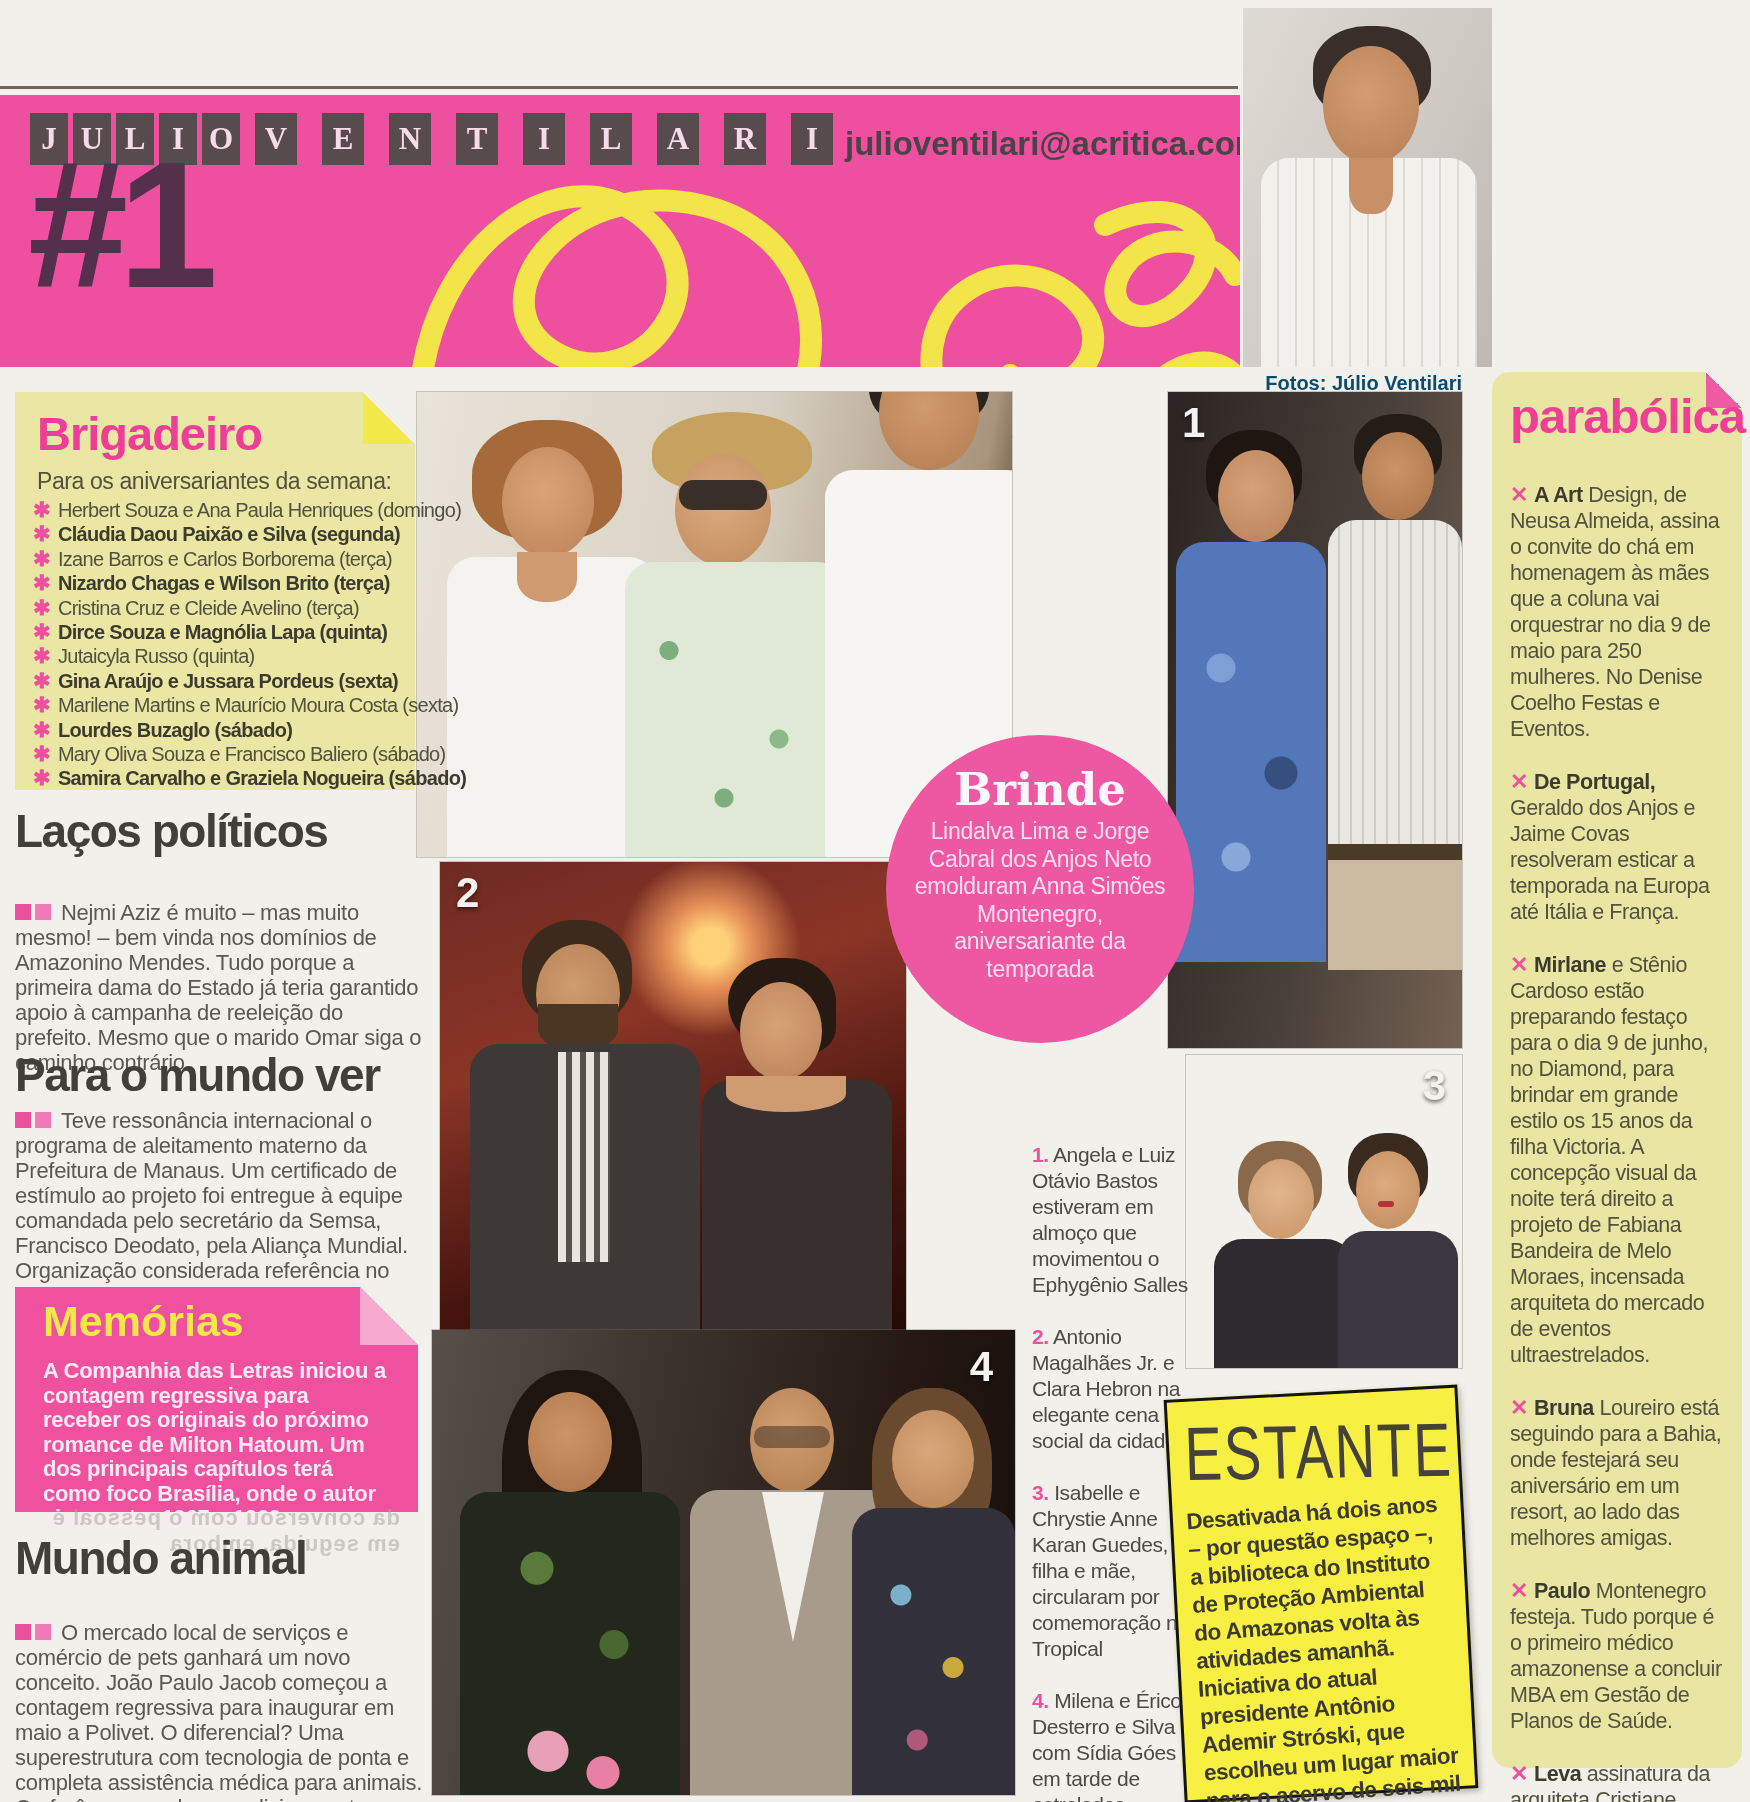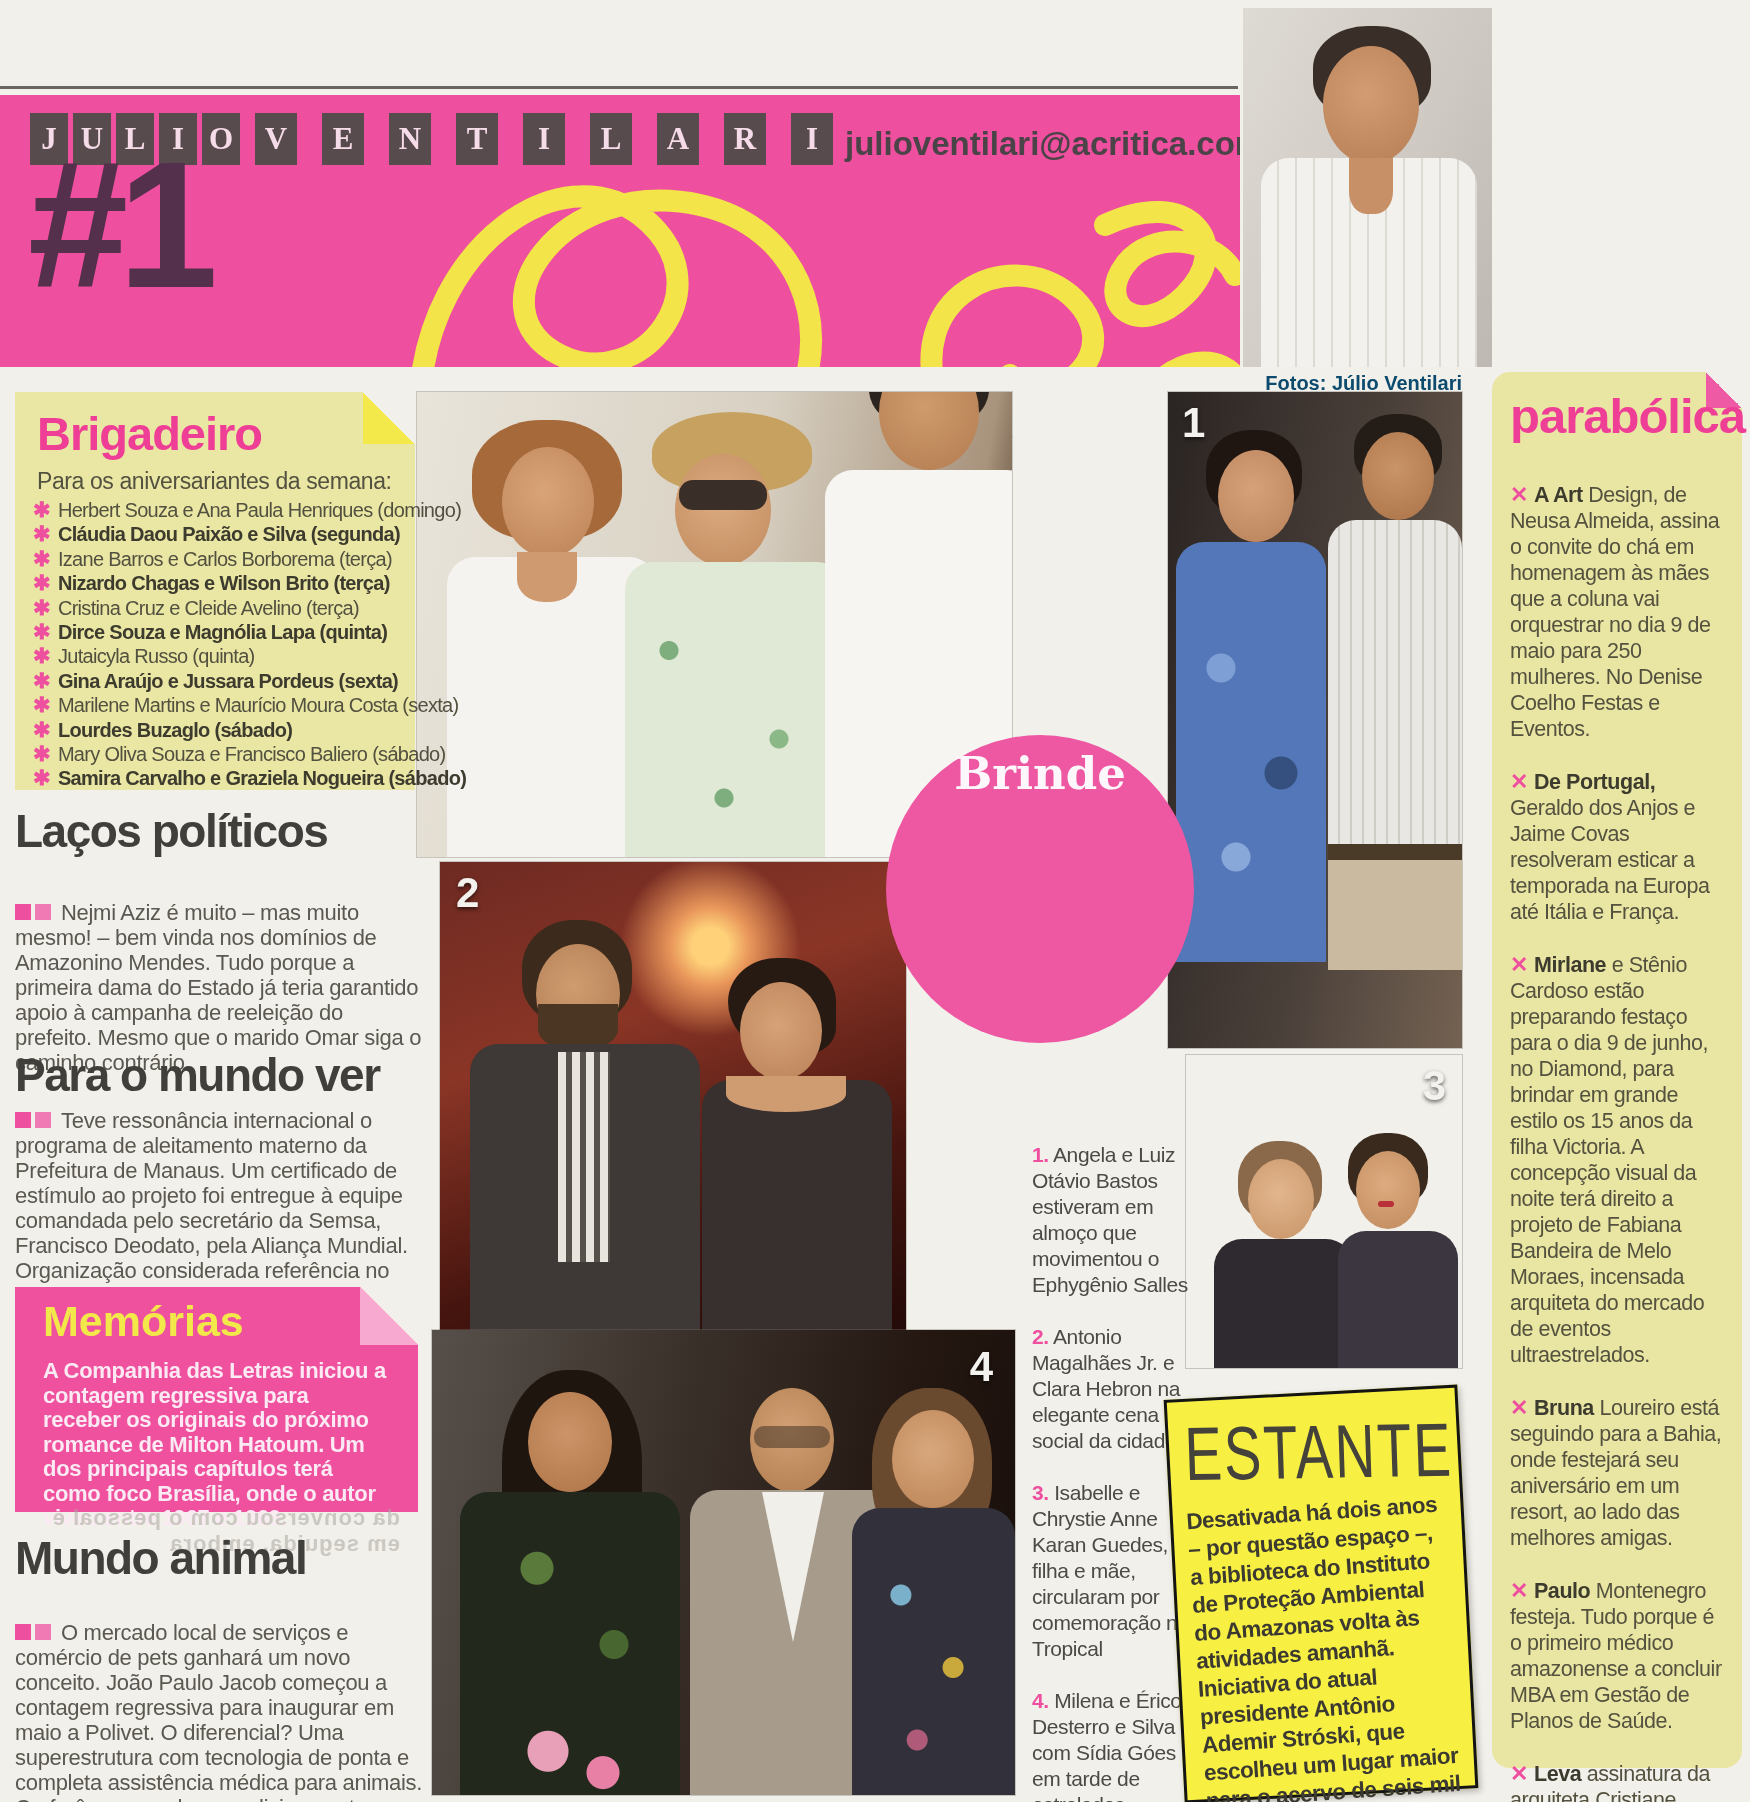--- a/index.html
+++ b/index.html
@@ -47,21 +47,21 @@
   .sq2{display:inline-block;width:16px;height:16px;background:#f07ab4;margin-right:10px;}
   .membox{position:absolute;left:15px;top:1287px;width:403px;height:225px;background:#ef519e;}
   .mem-title{position:absolute;left:28px;top:10px;font-size:43px;font-weight:bold;color:#f2e84a;}
   .mem-body{position:absolute;left:28px;top:72px;width:345px;font-size:22px;line-height:24.5px;
             font-weight:bold;color:#fbeaf3;letter-spacing:-.3px;}
   .ghost1{position:absolute;left:40px;top:1505px;width:360px;font-size:22px;color:#aba89f;opacity:.55;
           transform:scaleX(-1);font-weight:bold;letter-spacing:1px;}
   
   .brinde{position:absolute;left:886px;top:735px;width:308px;height:308px;border-radius:50%;
           background:#ee58a3;z-index:6;text-align:center;}
-  .brinde-title{margin-top:12px;font-family:"DejaVu Serif",serif;font-size:45px;font-weight:bold;color:#fdf6fa;}
+  .brinde-title{margin-top:28px;font-family:"DejaVu Serif",serif;font-size:45px;font-weight:bold;color:#fdf6fa;}
   .brinde-body{margin:2px auto 0;width:252px;font-size:23px;line-height:27.5px;color:#fbdfee;letter-spacing:-.3px;}
   
   .caps{position:absolute;left:1032px;top:1142px;width:158px;}
   .cap{font-size:21px;line-height:26px;color:#4c4a45;margin-bottom:26px;letter-spacing:-.4px;}
   .cap b.num{color:#ee4f9e;}
   
   .estante{position:absolute;left:1174px;top:1392px;width:288px;height:398px;background:#f7f043;
            border:3px solid #141414;transform:rotate(-3deg);box-shadow:2px 3px 6px rgba(0,0,0,.25);}
   .est-title{position:absolute;left:16px;top:8px;font-size:56px;color:#44423a;letter-spacing:2px;
              transform:scaleY(1.35) rotate(1.5deg);transform-origin:left top;font-weight:400;}
@@ -193,20 +193,21 @@
     <div class="torso" style="left:258px;top:160px;width:210px;height:308px;background:#a79c8c;"></div>
     <div class="blob" style="left:330px;top:162px;width:62px;height:150px;background:#f1efe9;clip-path:polygon(0 0,100% 0,50% 100%);"></div>
     <div class="hair" style="left:440px;top:58px;width:120px;height:160px;background:#6a4a2e;"></div>
     <div class="face" style="left:460px;top:80px;width:82px;height:98px;background:radial-gradient(circle at 46% 42%,#d8a87c,#ba8356);"></div>
     <div class="torso" style="left:420px;top:178px;width:163px;height:290px;
          background:radial-gradient(circle at 30% 30%,#7ab0c9 0 10px,transparent 11px),radial-gradient(circle at 62% 55%,#c9a83c 0 10px,transparent 11px),radial-gradient(circle at 40% 80%,#b05a7a 0 10px,transparent 11px),#32303a;"></div>
   </div>
 
   <div class="brinde">
     <div class="brinde-title">Brinde</div>
+    <div class="brinde-body">Lindalva Lima e Jorge Cabral dos Anjos Neto emolduram Anna Simões Montenegro, aniversariante da temporada</div>
   </div>
 
   <div class="note" style="left:15px;top:392px;width:400px;height:398px;">
     <div class="fold" style="width:52px;height:52px;background:linear-gradient(225deg,#f2f0ea 0 50%,#f4e94b 50%);"></div>
     <div class="brig-title">Brigadeiro</div>
     <div class="brig-intro">Para os aniversariantes da semana:</div>
     <div class="blist">
       <div class="bitem"><span class="ast">✱</span><span>Herbert Souza e Ana Paula Henriques (domingo)</span></div>
       <div class="bitem b"><span class="ast">✱</span><span>Cláudia Daou Paixão e Silva (segunda)</span></div>
       <div class="bitem"><span class="ast">✱</span><span>Izane Barros e Carlos Borborema (terça)</span></div>

